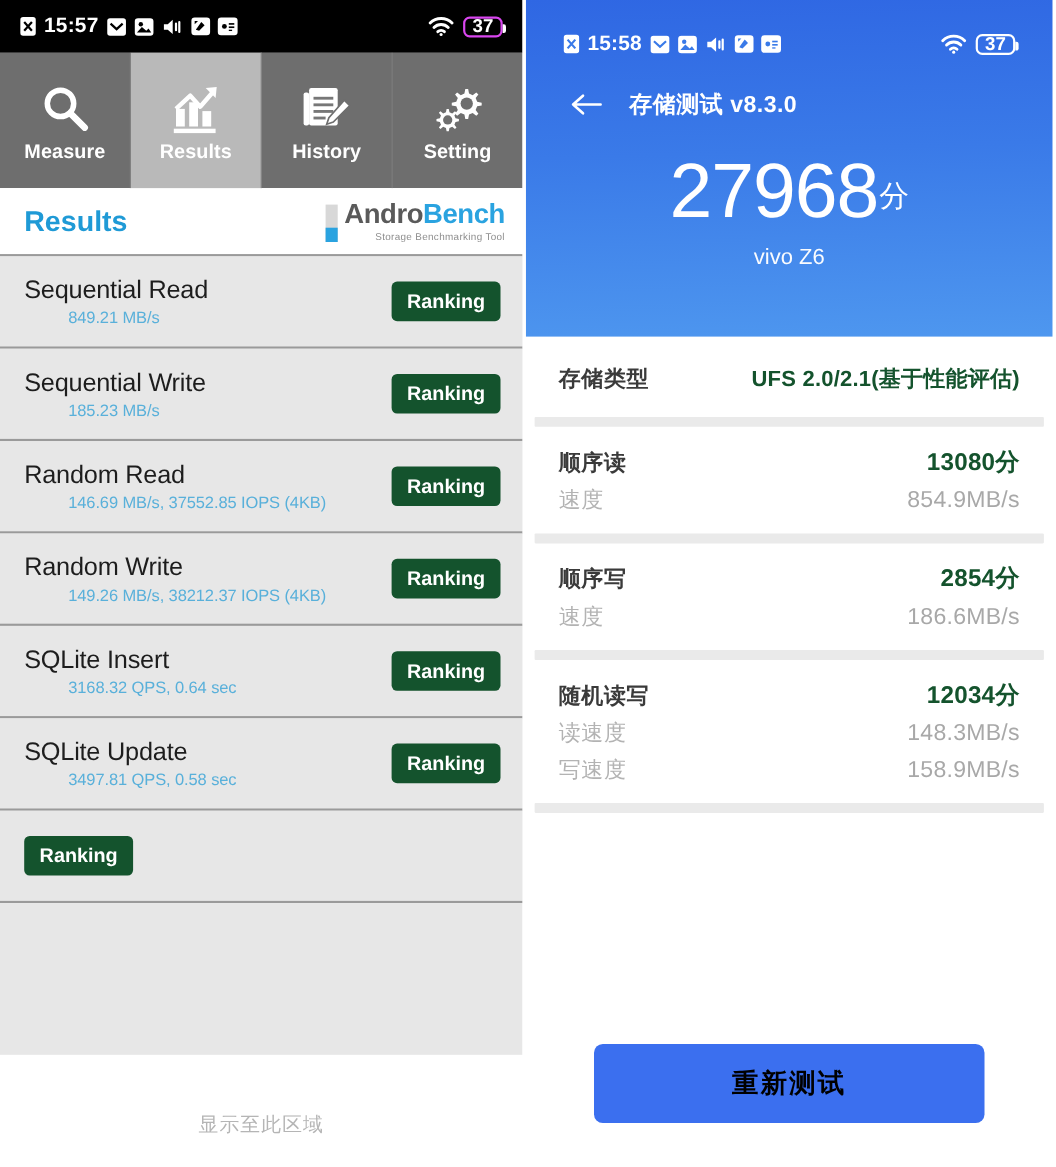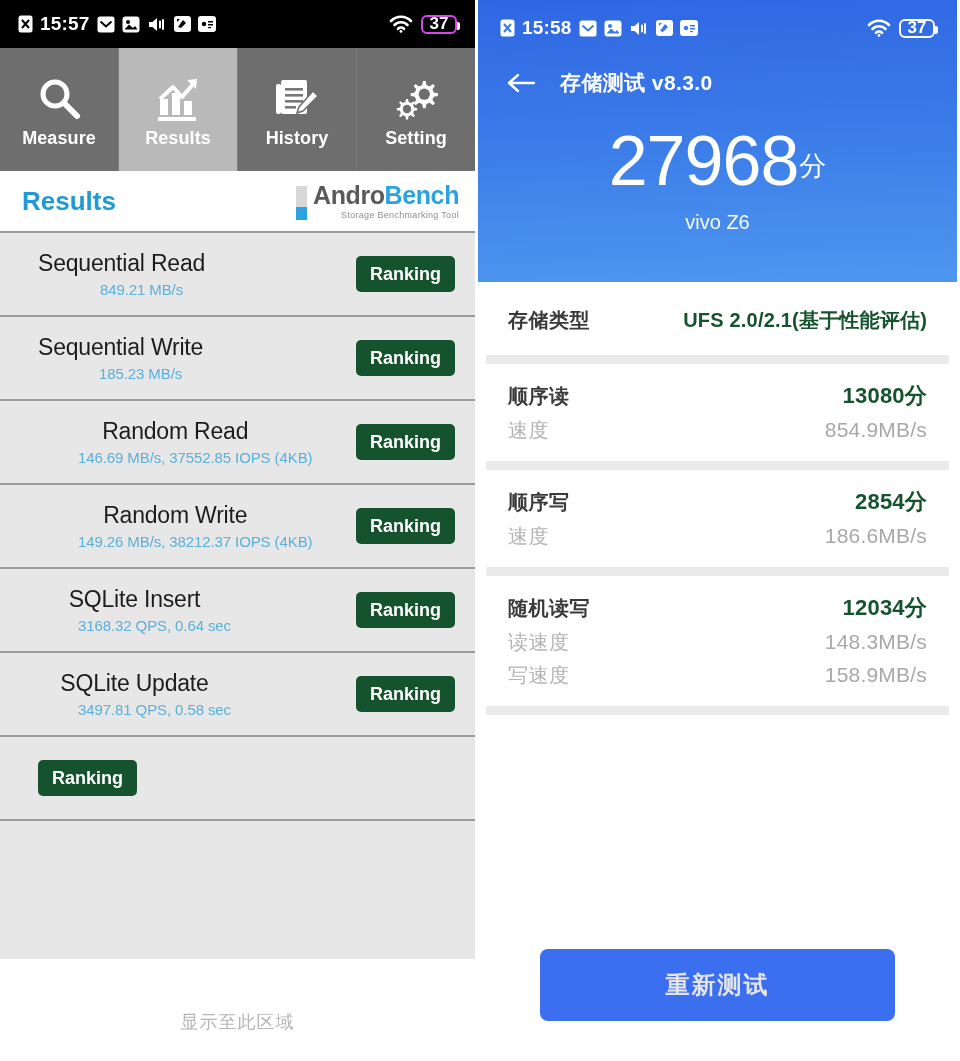--- a/index.html
+++ b/index.html
@@ -70,22 +70,22 @@
   .brand-text { display:flex; flex-direction:column; align-items:flex-end; line-height:1; }
   .brand-top { font-size:25px; font-weight:700; letter-spacing:-.4px; }
   .brand-top .andro { color:#5a5a5a; }
   .brand-top .bench { color:#2aa3e0; }
   .brand-sub { font-size:9px; color:#8e8e8e; letter-spacing:.3px; margin-top:3px; }
 
   
   .results-list { background:#e7e7e7; border-top:2px solid #9a9a9a; }
   .res-row {
     height:84px; display:flex; align-items:center;
-    justify-content:space-between; padding:0 20px 0 38px;
-    border-bottom:2px solid #9a9a9a; background:#e7e7e7;text-align:center;
+    justify-content:space-between; padding:0 20px 0 22px;
+    border-bottom:2px solid #9a9a9a; background:#e7e7e7;
   }
   .res-row:last-child { border-bottom:2px solid #9a9a9a; }
   .res-info { display:flex; flex-direction:column; gap:4px; }
   .res-name { font-size:23px; color:#1d1d1d; font-weight:400; letter-spacing:-.2px; }
   .res-value { font-size:15px; color:#59b0da; letter-spacing:-.1px;margin-left:40px; }
   .ranking-btn {
     background:#14532d; color:#fff; font-size:18px; font-weight:700;
     border-radius:5px; padding:9px 14px; line-height:1;
   }
   .left-filler { flex:1; background:#e7e7e7; }
@@ -95,21 +95,21 @@
   }
   .left-footer-text { font-size:18px; color:#b5b5b5; letter-spacing:1px; }
 
   
   .phone-right {
     width:479px; height:1061px; position:relative;
     background:#fff; display:flex; flex-direction:column; overflow:hidden;
   }
   .r-hero {
     background:linear-gradient(178deg,#2f67e3 0%,#3a7ae8 45%,#4e97ef 100%);
-    padding:4px; color:#fff; position:relative;
+    padding:16px; color:#fff; position:relative;
   }
   .r-statusbar {
     height:48px; display:flex; align-items:center; padding:0 18px; color:#fff;
   }
   .r-statusbar .sb-badge { color:#3a7ae8; background:#fff; }
   .r-statusbar .battery { border-color:#fff; }
   .r-appbar { height:62px; display:flex; align-items:center; padding:0 0 0 24px; gap:24px; }
   .back-arrow { width:30px; height:30px; display:flex; align-items:center; justify-content:center; }
   .r-title { font-size:21px; font-weight:600; letter-spacing:.4px; }
   .score-wrap { text-align:center; padding:14px 0 44px 0; }
@@ -128,21 +128,21 @@
   .r-label { font-size:20px; color:#3a3a3a; font-weight:600; letter-spacing:.5px; }
   .r-label.sub { color:#b3b3b3; font-weight:400; }
   .r-val { font-size:22px; color:#14532d; font-weight:600; letter-spacing:.2px; }
   .r-val.storage { font-size:20px; }
   .r-val.sub { color:#a8a8a8; font-weight:400; font-size:21px; }
   .band { height:9px; background:#eaeaea; margin:14px 8px; border-radius:1px; }
   .group-pad { padding-top:10px; padding-bottom:4px; }
   .r-spacer { flex:1; }
   .retest-wrap { padding:0 62px 40px 62px; }
   .retest-btn {
-    background:#3b6fef; color:#e5e5e5; text-align:center; border-radius:8px;
+    background:#3b6fef; color:#000000; text-align:center; border-radius:8px;
     font-size:24px; font-weight:600; padding:20px 0; letter-spacing:2px;
   }
 </style>
 </head>
 <body>
 
 <div class="screens">
 
   <div class="phone-left">
 

